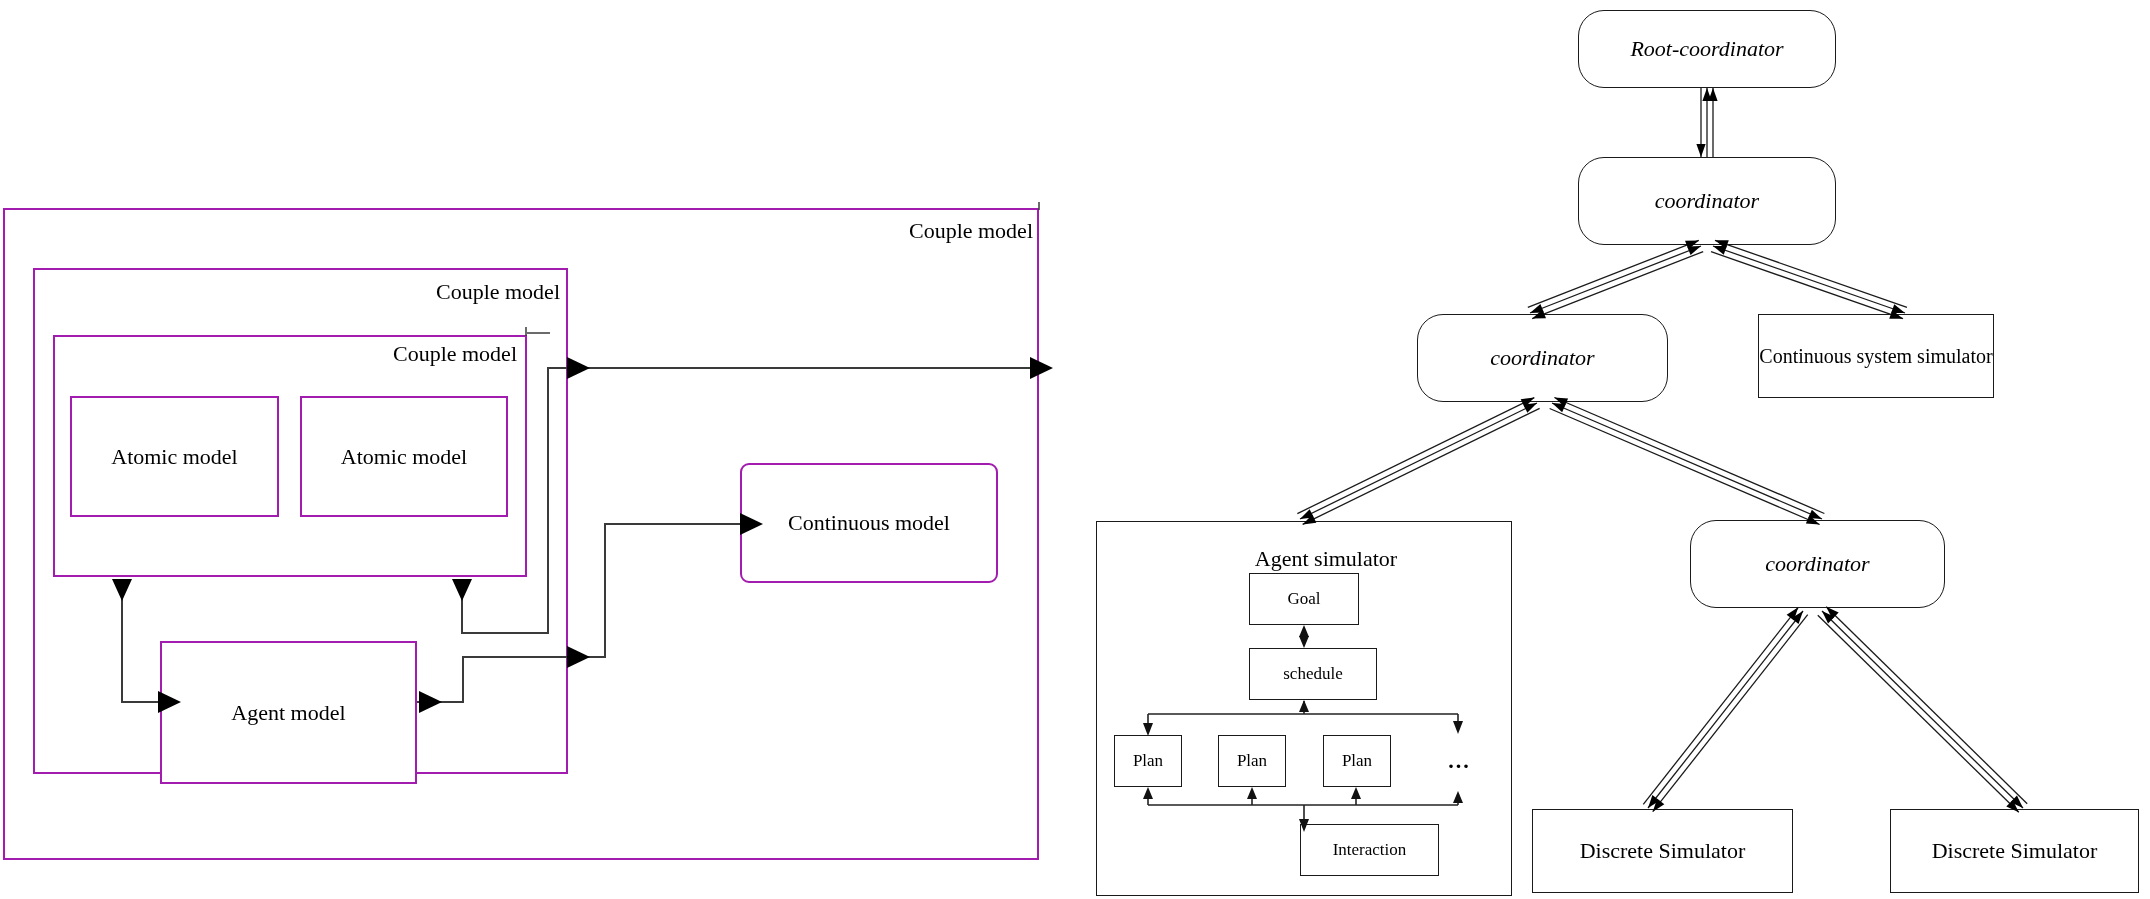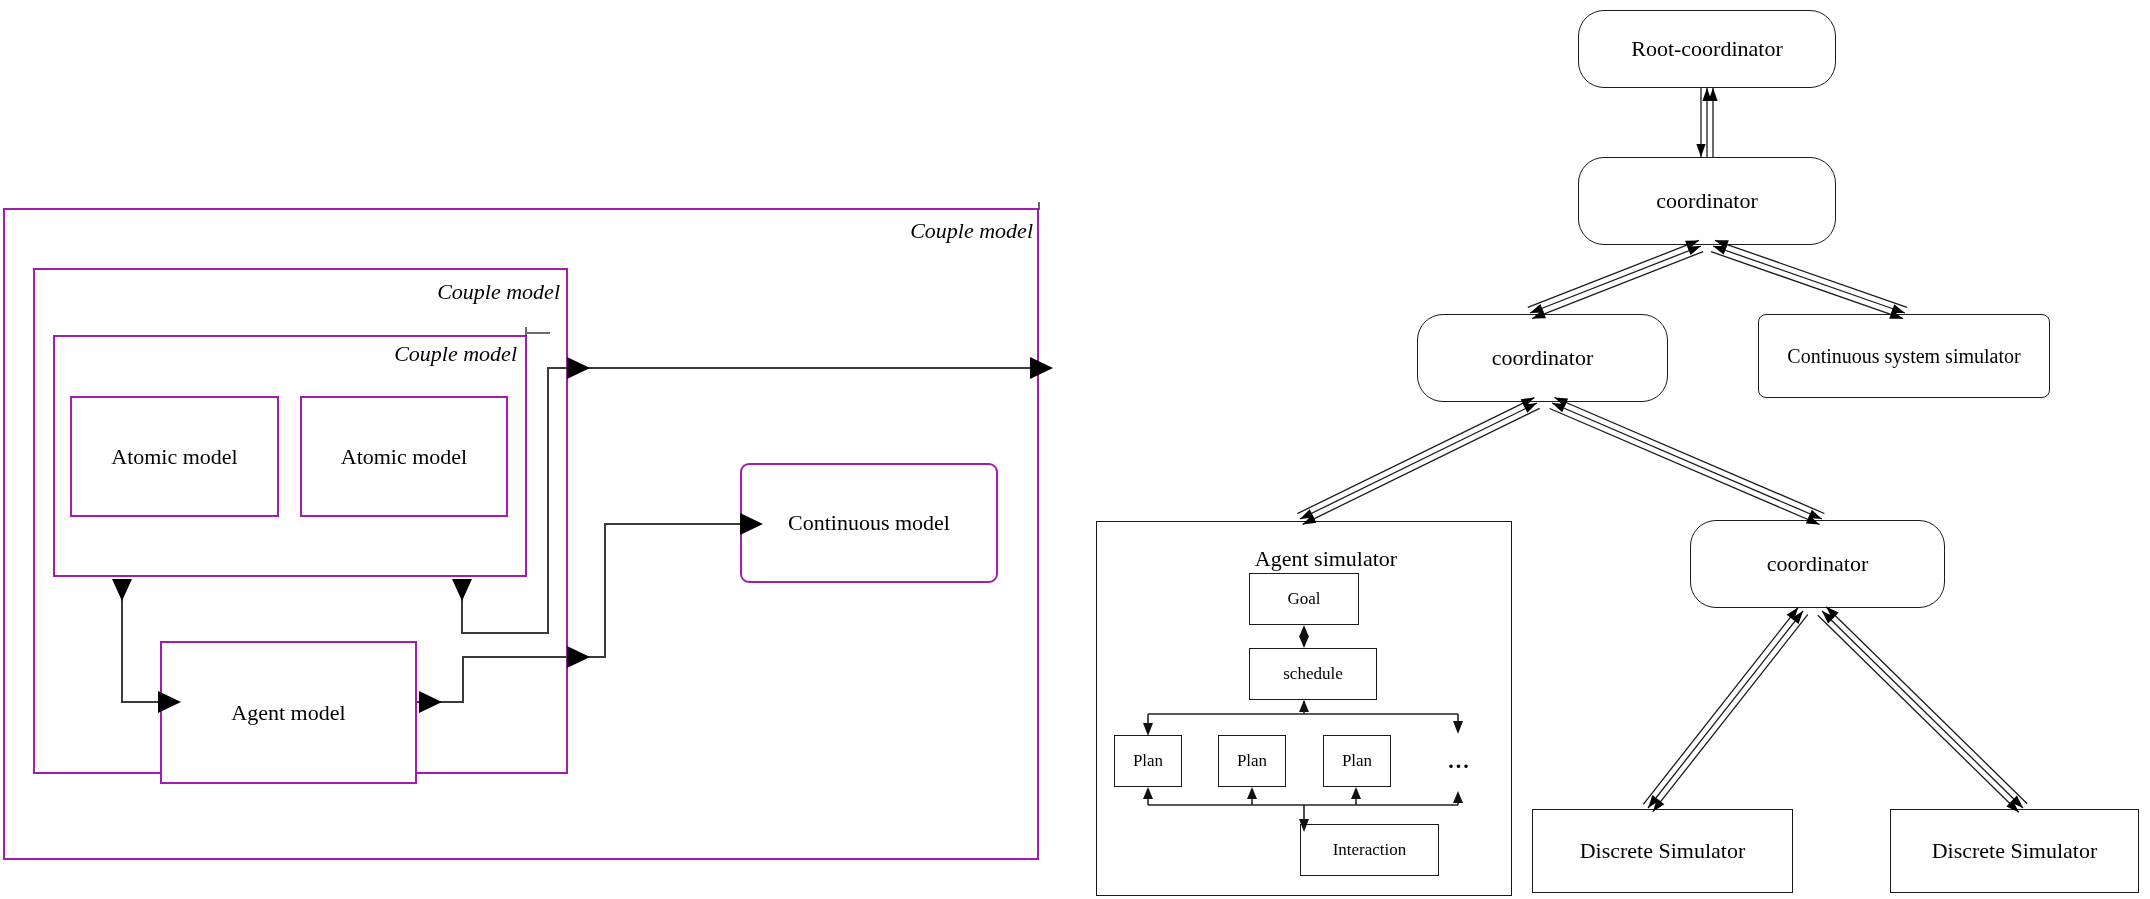--- a/index.html
+++ b/index.html
@@ -4,22 +4,22 @@
 <style>
   html,body{margin:0;padding:0;background:#ffffff;}
   .stage{position:relative;width:2150px;height:899px;background:#ffffff;overflow:hidden;
          font-family:"Liberation Serif","DejaVu Serif",serif;}
   .box{position:absolute;box-sizing:border-box;background:#ffffff;
        display:flex;align-items:center;justify-content:center;text-align:center;
        color:#000;font-size:22px;z-index:1;}
   .lbox{border:2px solid #a21caf;}
   .tbox{border:1.5px solid #1a1a1a;}
   .thin{border-width:1.3px;}
-  .rounded{border-radius:26px;}
-  .float-label{position:absolute;color:#000;font-size:22px;white-space:nowrap;z-index:3;font-style:italic;}
+  .rounded{border-radius:26px;font-style:italic;}
+  .float-label{position:absolute;color:#000;font-size:22px;white-space:nowrap;z-index:3;}
   .right-al{text-align:right;}
   .title-label{position:absolute;color:#000;font-size:22px;text-align:center;z-index:3;}
   .dots{font-weight:bold;letter-spacing:2px;}
   svg.lines{position:absolute;left:0;top:0;z-index:2;pointer-events:none;}
   .small{font-size:17px;}
   .xsmall{font-size:20px;}
 </style>
 </head>
 <body>
 
@@ -48,21 +48,21 @@
 
   <div class="box tbox rounded" style="left:1578px;top:10px;width:258px;height:78px;">
     <span>Root-coordinator</span>
   </div>
   <div class="box tbox rounded" style="left:1578px;top:157px;width:258px;height:88px;">
     <span>coordinator</span>
   </div>
   <div class="box tbox rounded" style="left:1417px;top:314px;width:251px;height:88px;">
     <span>coordinator</span>
   </div>
-  <div class="box tbox" style="left:1758px;top:314px;width:292px;height:84px;border-radius:8px;">
+  <div class="box tbox" style="left:1758px;top:314px;width:236px;height:84px;">
     <span class="xsmall">Continuous system simulator</span>
   </div>
   <div class="box tbox rounded" style="left:1690px;top:520px;width:255px;height:88px;">
     <span>coordinator</span>
   </div>
   <div class="box tbox" style="left:1532px;top:809px;width:261px;height:84px;">
     <span>Discrete Simulator</span>
   </div>
   <div class="box tbox" style="left:1890px;top:809px;width:249px;height:84px;">
     <span>Discrete Simulator</span>

